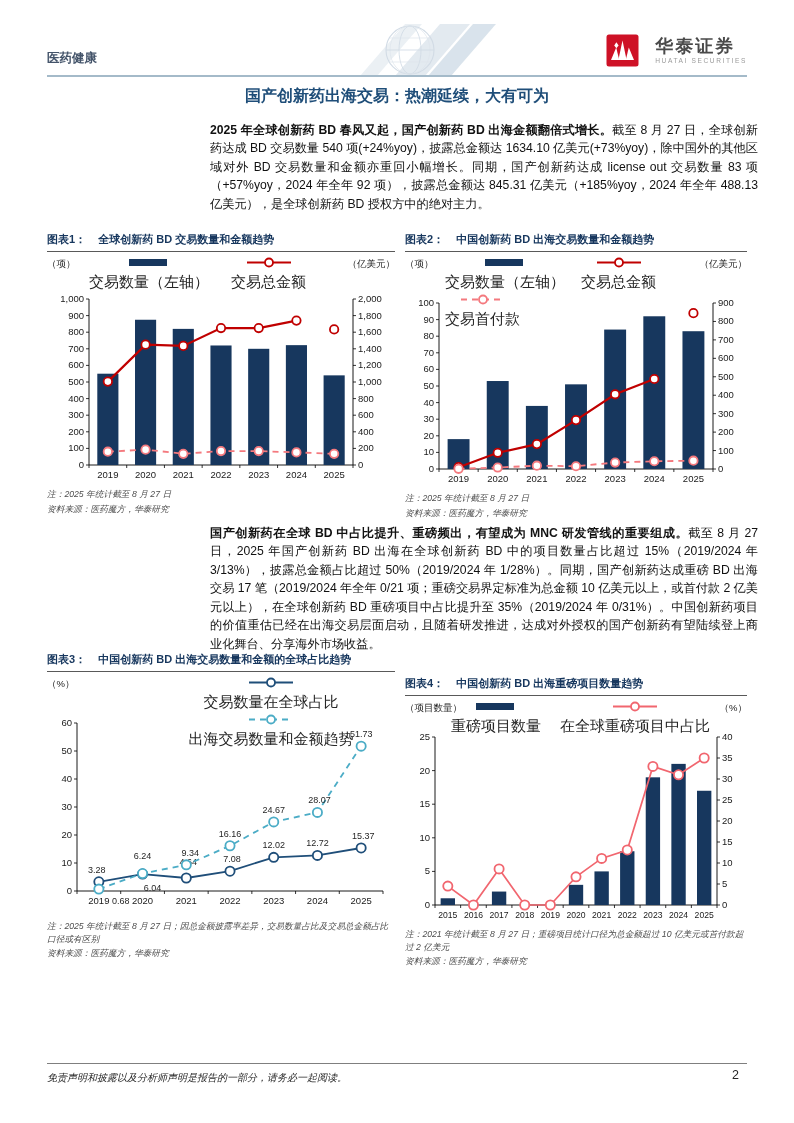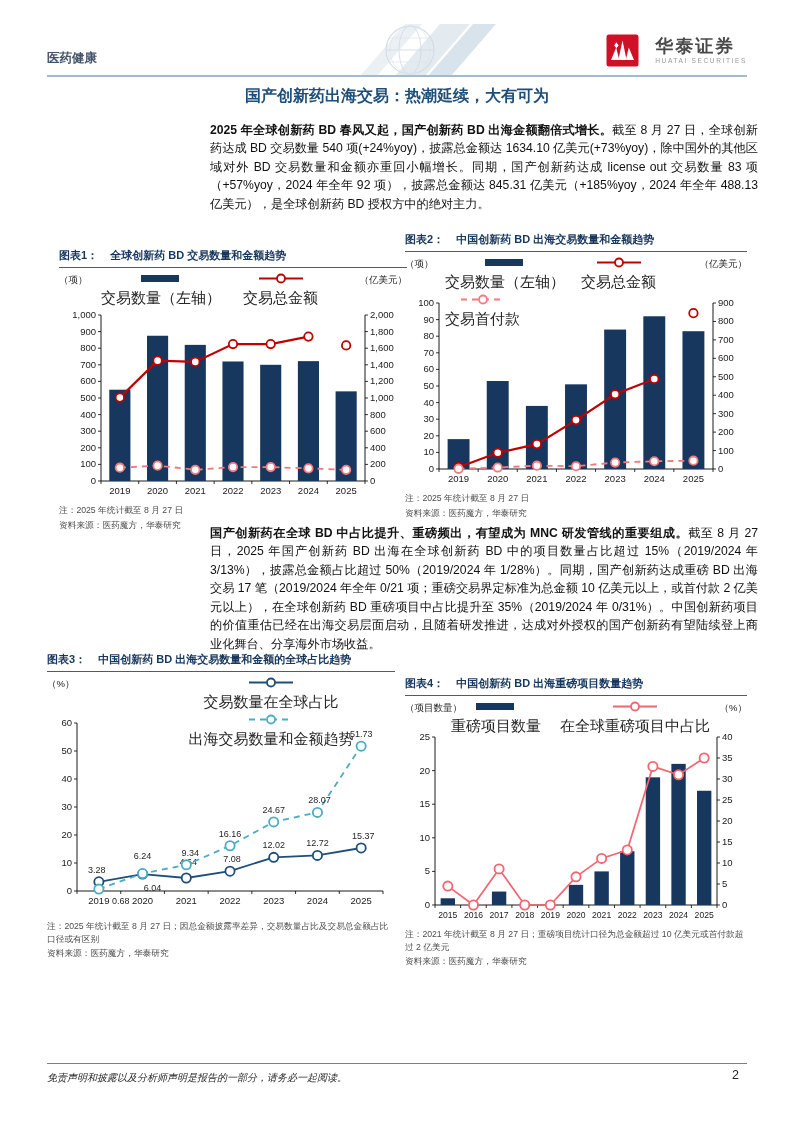--- a/index.html
+++ b/index.html
@@ -15,21 +15,21 @@
   .header-rule{position:absolute;top:75px;left:47px;right:47px;height:2px;background:#A4BAC9;}
   
   .title{position:absolute;top:86px;left:0;right:0;margin:0;text-align:center;
          font-size:16px;font-weight:bold;color:#1F4E79;}
   .para{position:absolute;left:210px;width:548px;margin:0;font-size:12.2px;line-height:18.45px;
         text-align:justify;color:#111;}
   #p1{top:121px;}
   #p2{top:524px;}
   
   .fig{position:absolute;}
-  #fig1{top:232px;left:59px;width:348px;margin-top:16px;}
+  #fig1{top:232px;left:47px;width:348px;}
   #fig2{top:232px;left:405px;width:342px;}
   #fig3{top:652px;left:47px;width:348px;}
   #fig4{top:676px;left:405px;width:342px;}
   .fig-caption{font-size:11px;font-weight:bold;color:#17375E;padding-bottom:4px;
                border-bottom:1px solid #595959;white-space:nowrap;}
   .fig-title{margin-left:12px;}
   .chart-head{position:relative;margin-top:5px;}
   #fig1 .chart-head{height:32px;}
   #fig2 .chart-head{height:36px;}
   #fig3 .chart-head{height:36px;}
@@ -37,21 +37,21 @@
   .unit{position:absolute;top:1px;font-size:9.5px;color:#1a1a1a;}
   .unit-l{left:0;}
   .unit-r{right:0;}
   .legend{display:flex;}
   .legend.row{padding-left:42px;gap:22px;}
   .legend.row4{padding-left:46px;gap:19px;}
   .legend.wrap{padding-left:40px;padding-right:36px;gap:16px;flex-wrap:wrap;row-gap:2px;}
   .legend.column{flex-direction:column;padding-left:100px;gap:2px;}
   .li{display:inline-flex;align-items:center;gap:5px;font-size:15px;color:#262626;white-space:nowrap;flex-direction:column;}
   .chart{display:block;}
-  .note{font-size:8.7px;color:#4d4d4d;line-height:1.45;margin-top:3px;}
+  .note{font-size:8.7px;color:#4d4d4d;line-height:1.45;margin-top:3px;font-style:italic;}
   .note + .note{margin-top:2px;}
   
   .footer-rule{position:absolute;left:47px;right:47px;top:1063px;height:1px;background:#7f7f7f;}
   .disclaimer{position:absolute;left:47px;top:1071px;font-size:10px;font-style:italic;color:#262626;}
   .pagenum{position:absolute;right:55px;top:1068px;font-size:12.5px;color:#262626;}
 </style>
 </head>
 <body>
 
 <div class="page">

